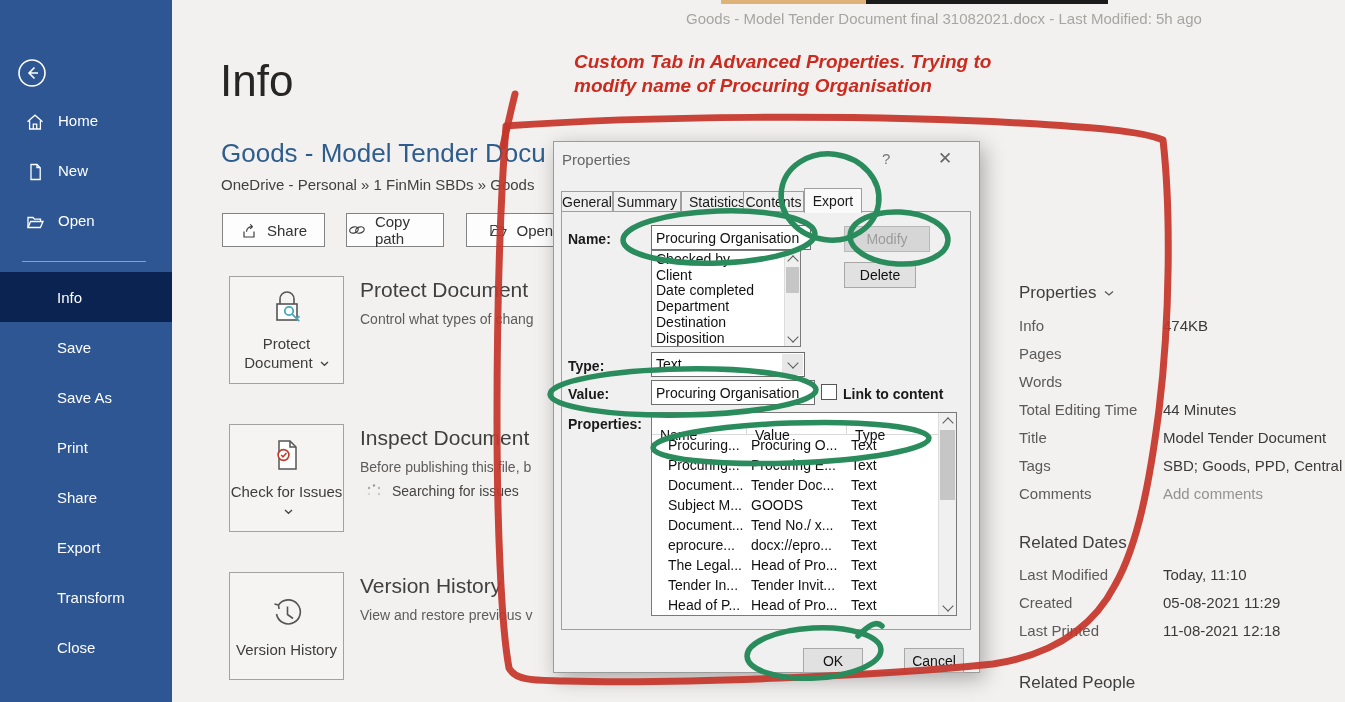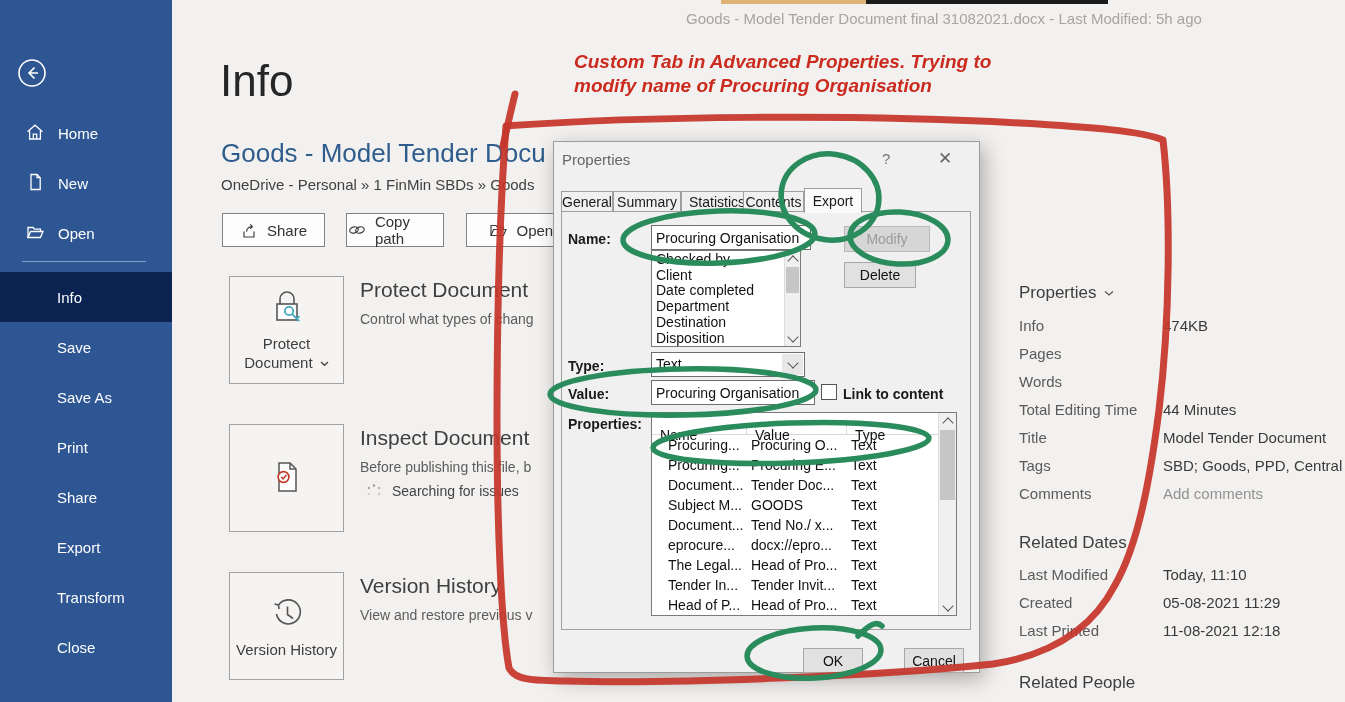--- a/index.html
+++ b/index.html
@@ -9,21 +9,21 @@
   .abs{position:absolute;}
 
   
   #strip-black{left:721px;top:0;width:387px;height:4px;background:#1b1b1b;}
   #strip-tan{left:721px;top:0;width:145px;height:4px;background:#dfb277;}
   #titlebar-text{left:686px;top:10px;font-size:15px;color:#a7a5a2;white-space:nowrap;}
 
   
   #sidebar{left:0;top:0;width:172px;height:702px;background:#2e5693;}
   #back-btn{left:13px;top:54px;width:38px;height:38px;cursor:pointer;}
-  .nav-row{left:0;width:172px;height:30px;display:flex;align-items:flex-end;gap:13px;
+  .nav-row{left:0;width:172px;height:30px;display:flex;align-items:flex-start;gap:13px;
            padding-left:25px;box-sizing:border-box;color:#fff;font-size:15px;cursor:pointer;}
   .menu-row{left:0;width:172px;height:50px;display:flex;align-items:center;
             padding-left:57px;box-sizing:border-box;color:#fdfdff;font-size:15px;cursor:pointer;}
   .menu-row.sel{background:#0a2351;}
   #side-divider{left:22px;top:261px;width:124px;height:1px;background:#87a0c7;}
 
   
   #page-title{left:220px;top:56px;font-size:44px;font-weight:300;color:#262626;}
   #doc-title{left:221px;top:138px;font-size:26px;color:#2e5d8d;white-space:nowrap;}
   #breadcrumb{left:221px;top:176px;font-size:15px;color:#404040;}
@@ -201,20 +201,25 @@
   <div class="abs sec-h" style="top:278px">Protect Document</div>
   <div class="abs sec-d" style="top:311px">Control what types of chang</div>
 
   <div class="abs card" style="top:424px">
     <svg width="42" height="40" viewBox="0 0 42 40" fill="none">
       <path d="M13 5 h11 l6 6 v22 h-17 z" stroke="#555" stroke-width="1.5" fill="#fff"></path>
       <path d="M24 5 v6 h6" stroke="#555" stroke-width="1.5"></path>
       <circle cx="17.5" cy="19" r="5.4" stroke="#c0392b" stroke-width="1.6" fill="#fff"></circle>
       <path d="M15.2 19 l1.8 1.9 l3.4 -4" stroke="#c0392b" stroke-width="1.6"></path>
     </svg>
+    <span><span>Check for Issues</span>
+      <svg class="chev" width="9" height="6" viewBox="0 0 9 6">
+          <path d="M1 1 L4.5 4.3 L8 1" fill="none" stroke="#444" stroke-width="1.3"></path>
+        </svg>
+    </span>
   </div>
   <div class="abs sec-h" style="top:426px">Inspect Document</div>
   <div class="abs sec-d" style="top:459px">Before publishing this file, b</div>
   <svg class="abs" style="left:366px;top:483px" width="16" height="16" viewBox="0 0 16 16">
     <g fill="#9a9a9a">
         <circle cx="8" cy="2.5" r="1.2"></circle>
         <circle cx="13" cy="5" r="1.2" opacity=".7"></circle>
         <circle cx="13" cy="11" r="1.2" opacity=".45"></circle>
         <circle cx="3" cy="11" r="1.2" opacity=".3"></circle>
         <circle cx="3" cy="5" r="1.2" opacity=".85"></circle>

